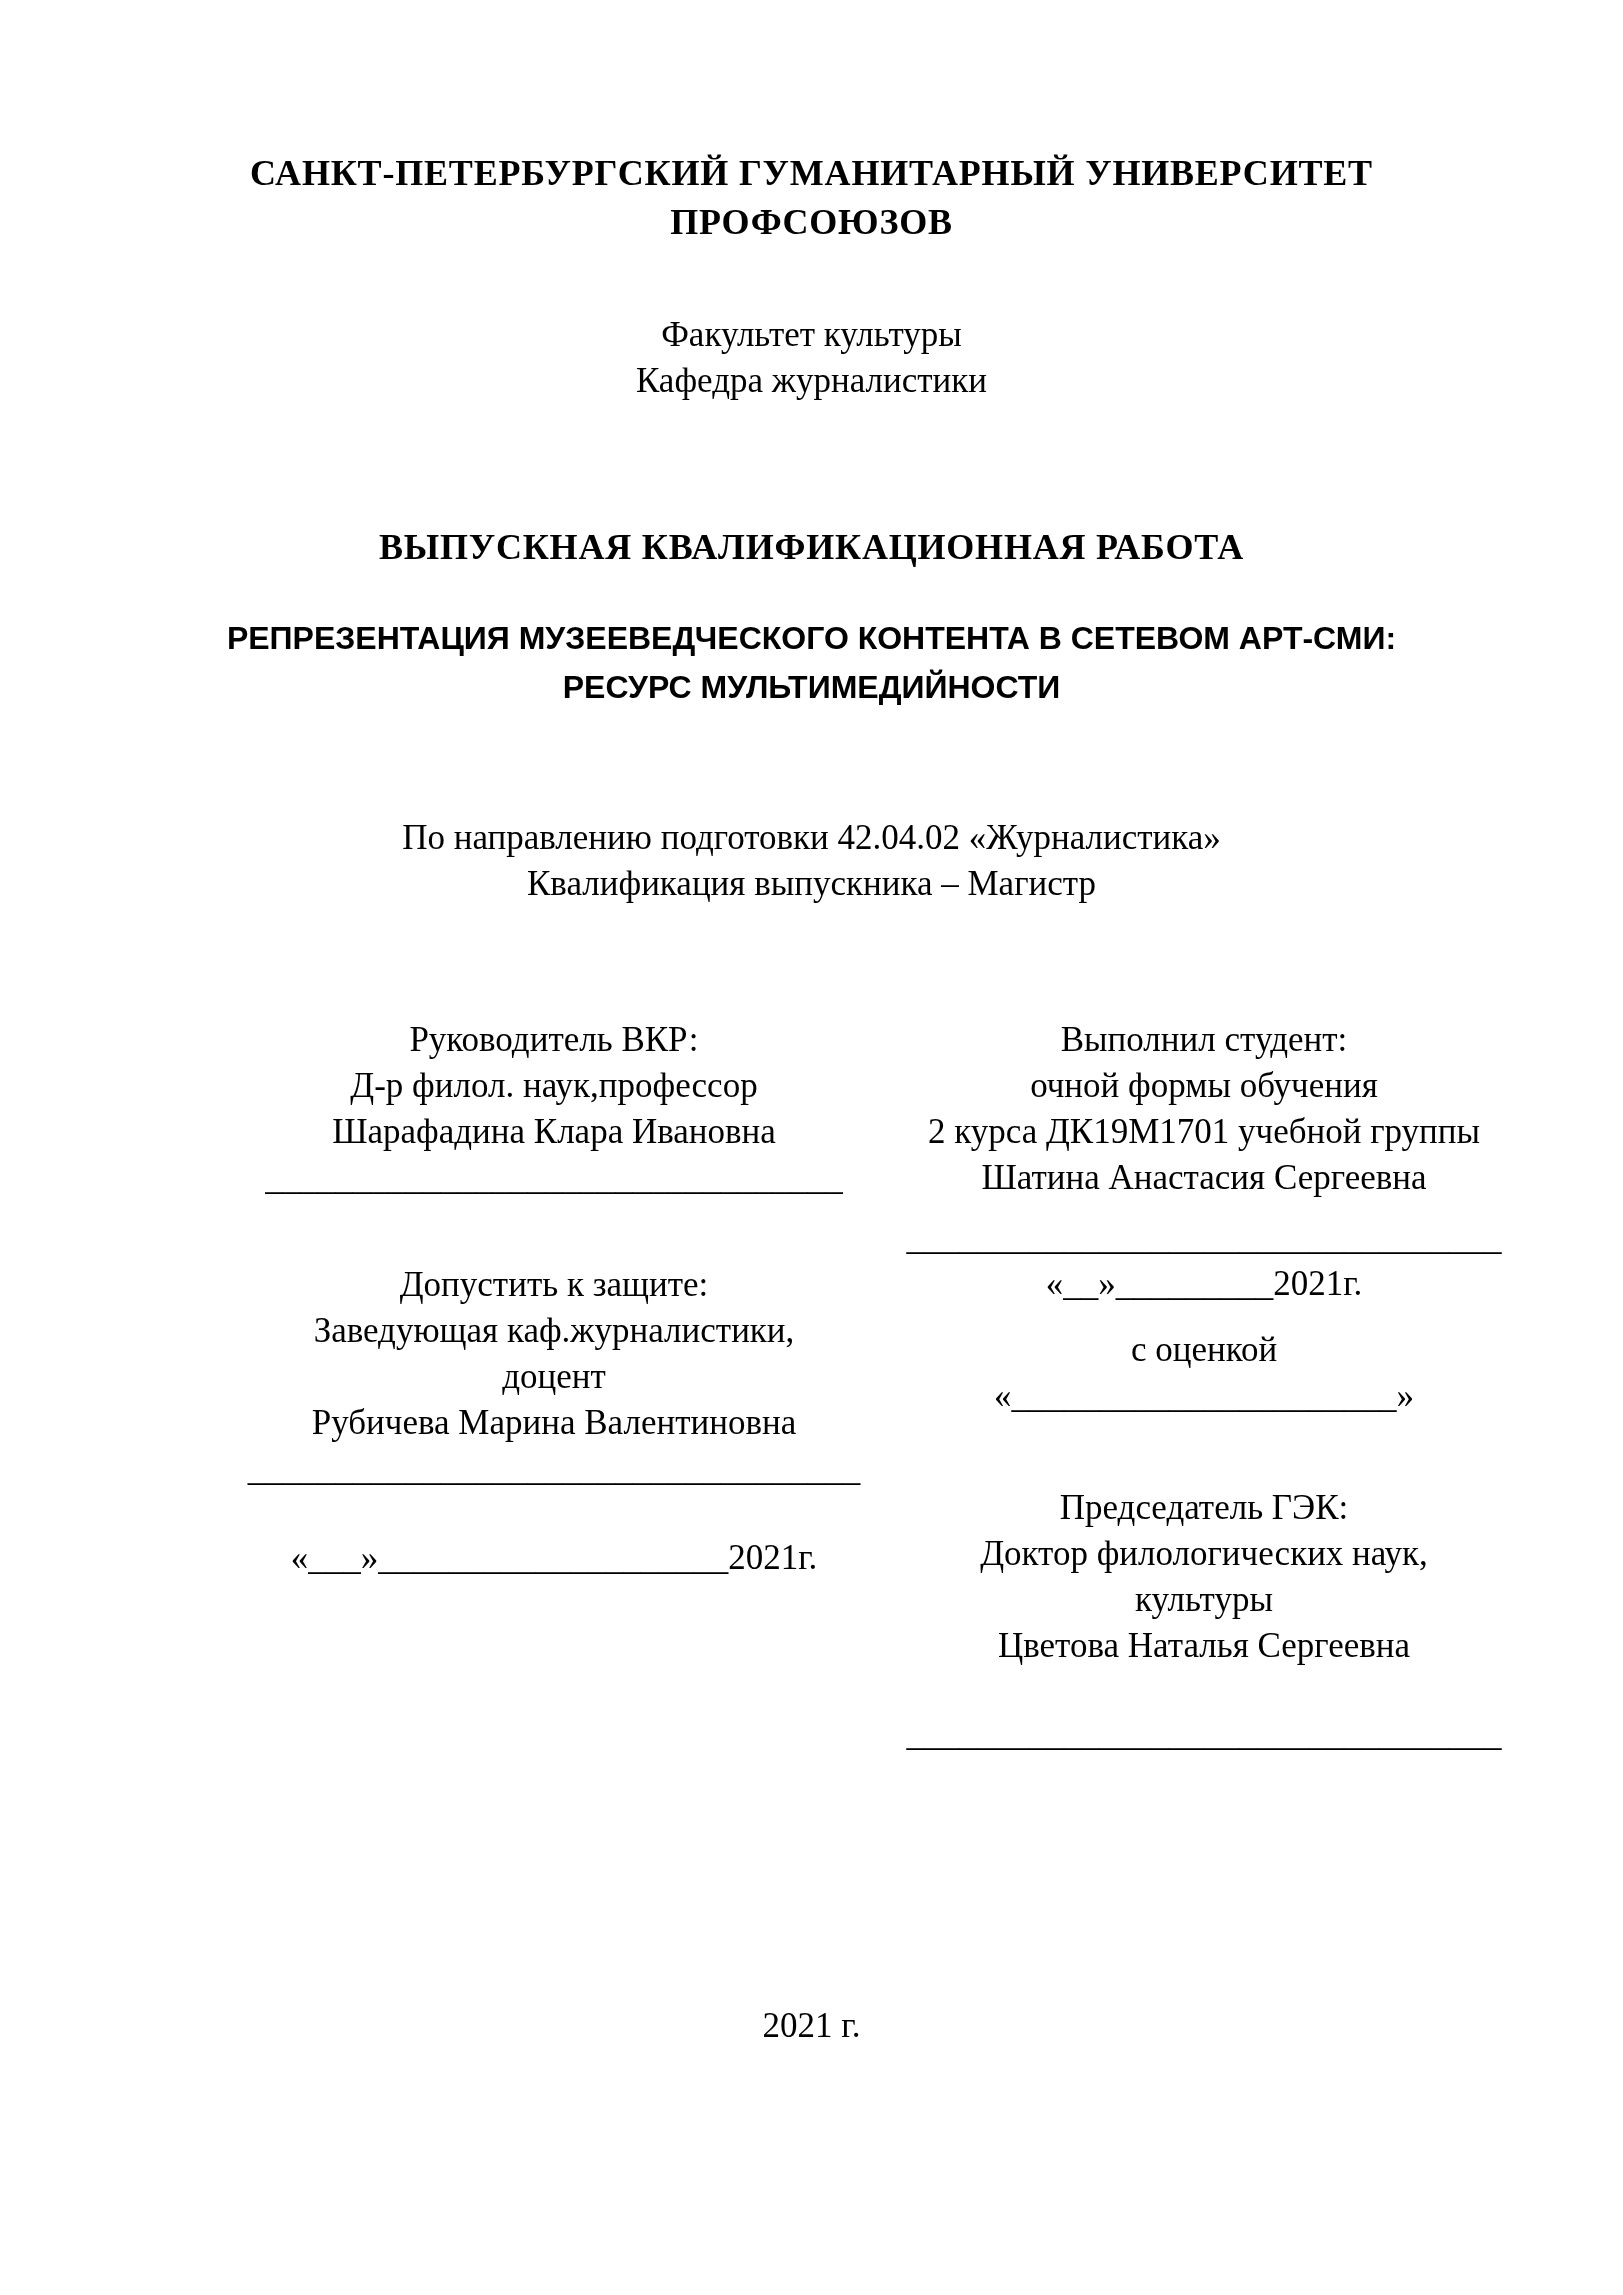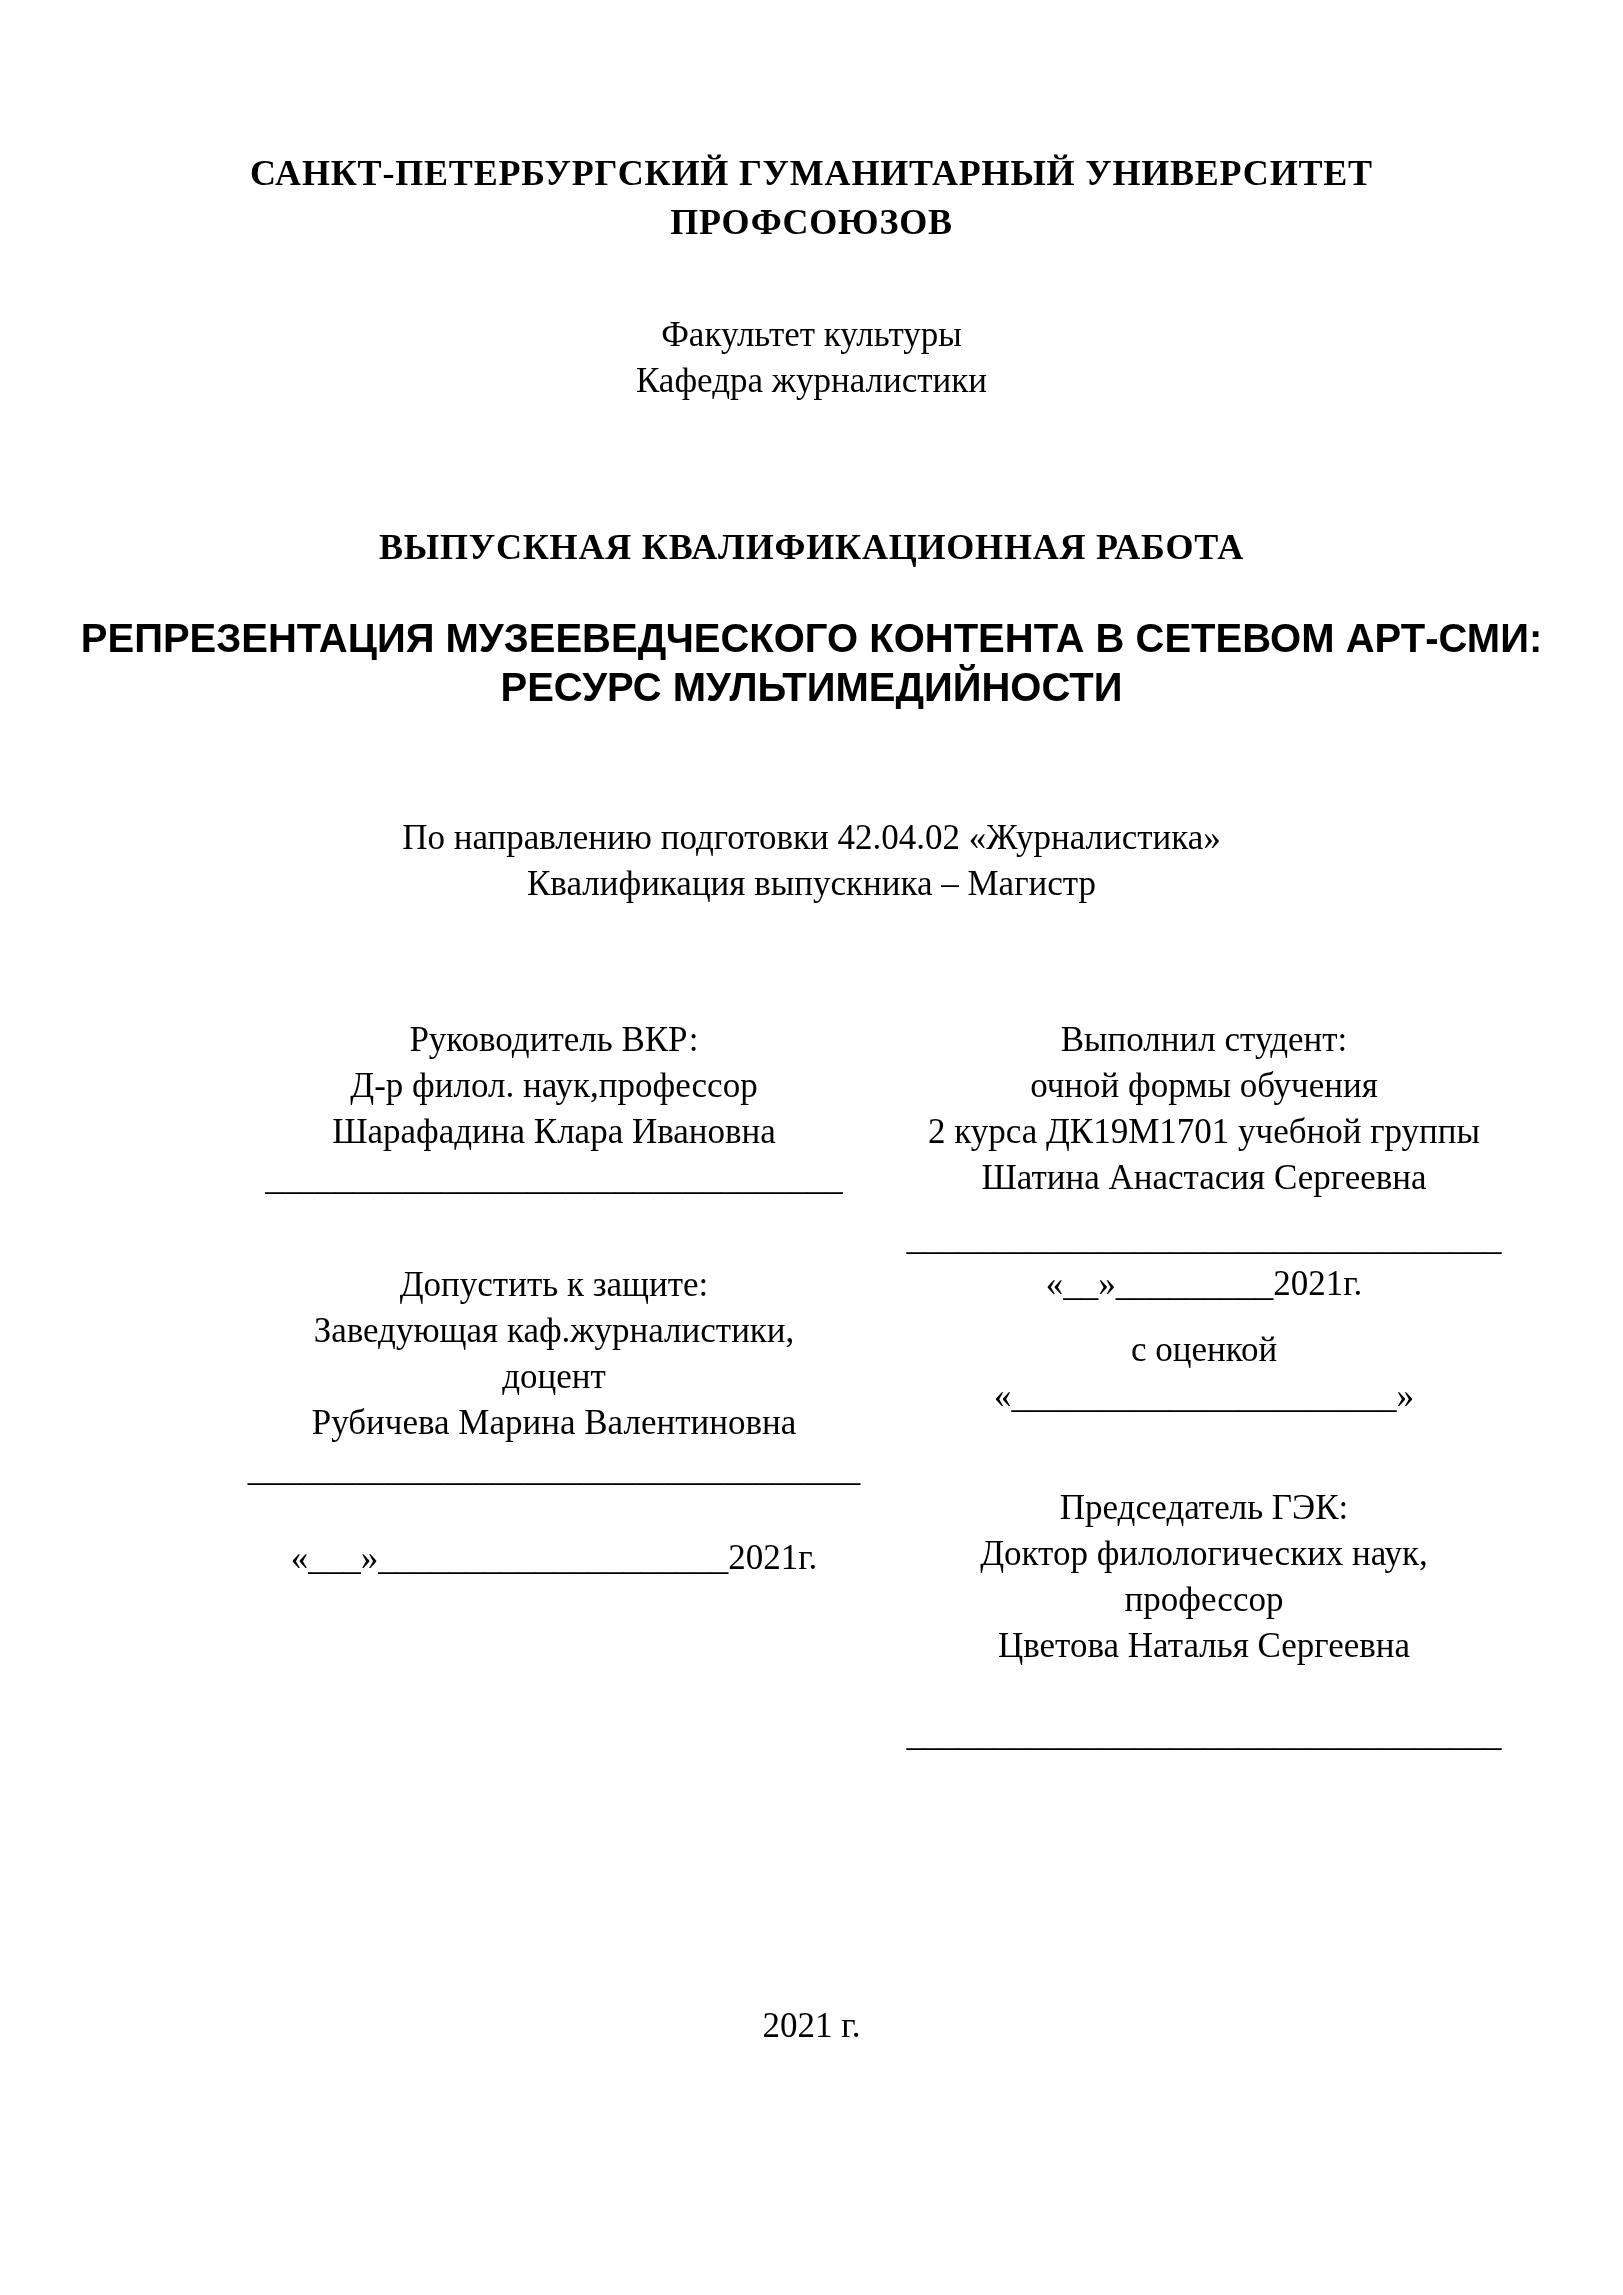--- a/index.html
+++ b/index.html
@@ -38,21 +38,21 @@
     .work-type {
       top: 524px;
       font-weight: bold;
       font-size: 36px;
       letter-spacing: 0.8px;
     }
     .thesis-title {
       top: 614px;
       font-family: "Liberation Sans", sans-serif;
       font-weight: bold;
-      font-size: 40px;
+      font-size: 32px;
       line-height: 49px;
     }
     .direction-block {
       top: 815px;
     }
     .col {
       position: absolute;
       top: 1017px;
       width: 636px;
     }
@@ -119,21 +119,21 @@
     <div class="line">Шатина Анастасия Сергеевна</div>
     <div class="line mt-sig">__________________________________</div>
 
     <div class="line">«__»_________2021г.</div>
 
     <div class="line mt-grade">с оценкой</div>
     <div class="line">«______________________»</div>
 
     <div class="line mt-chair">Председатель ГЭК:</div>
     <div class="line">Доктор филологических наук,</div>
-    <div class="line">профессор</div>
+    <div class="line">культуры</div>
     <div class="line">Цветова Наталья Сергеевна</div>
     <div class="line mt-chair-sig">__________________________________</div>
   </div>
 
   <div class="centered footer">
     <div class="line">2021 г.</div>
   </div>
 
 </div>
 

